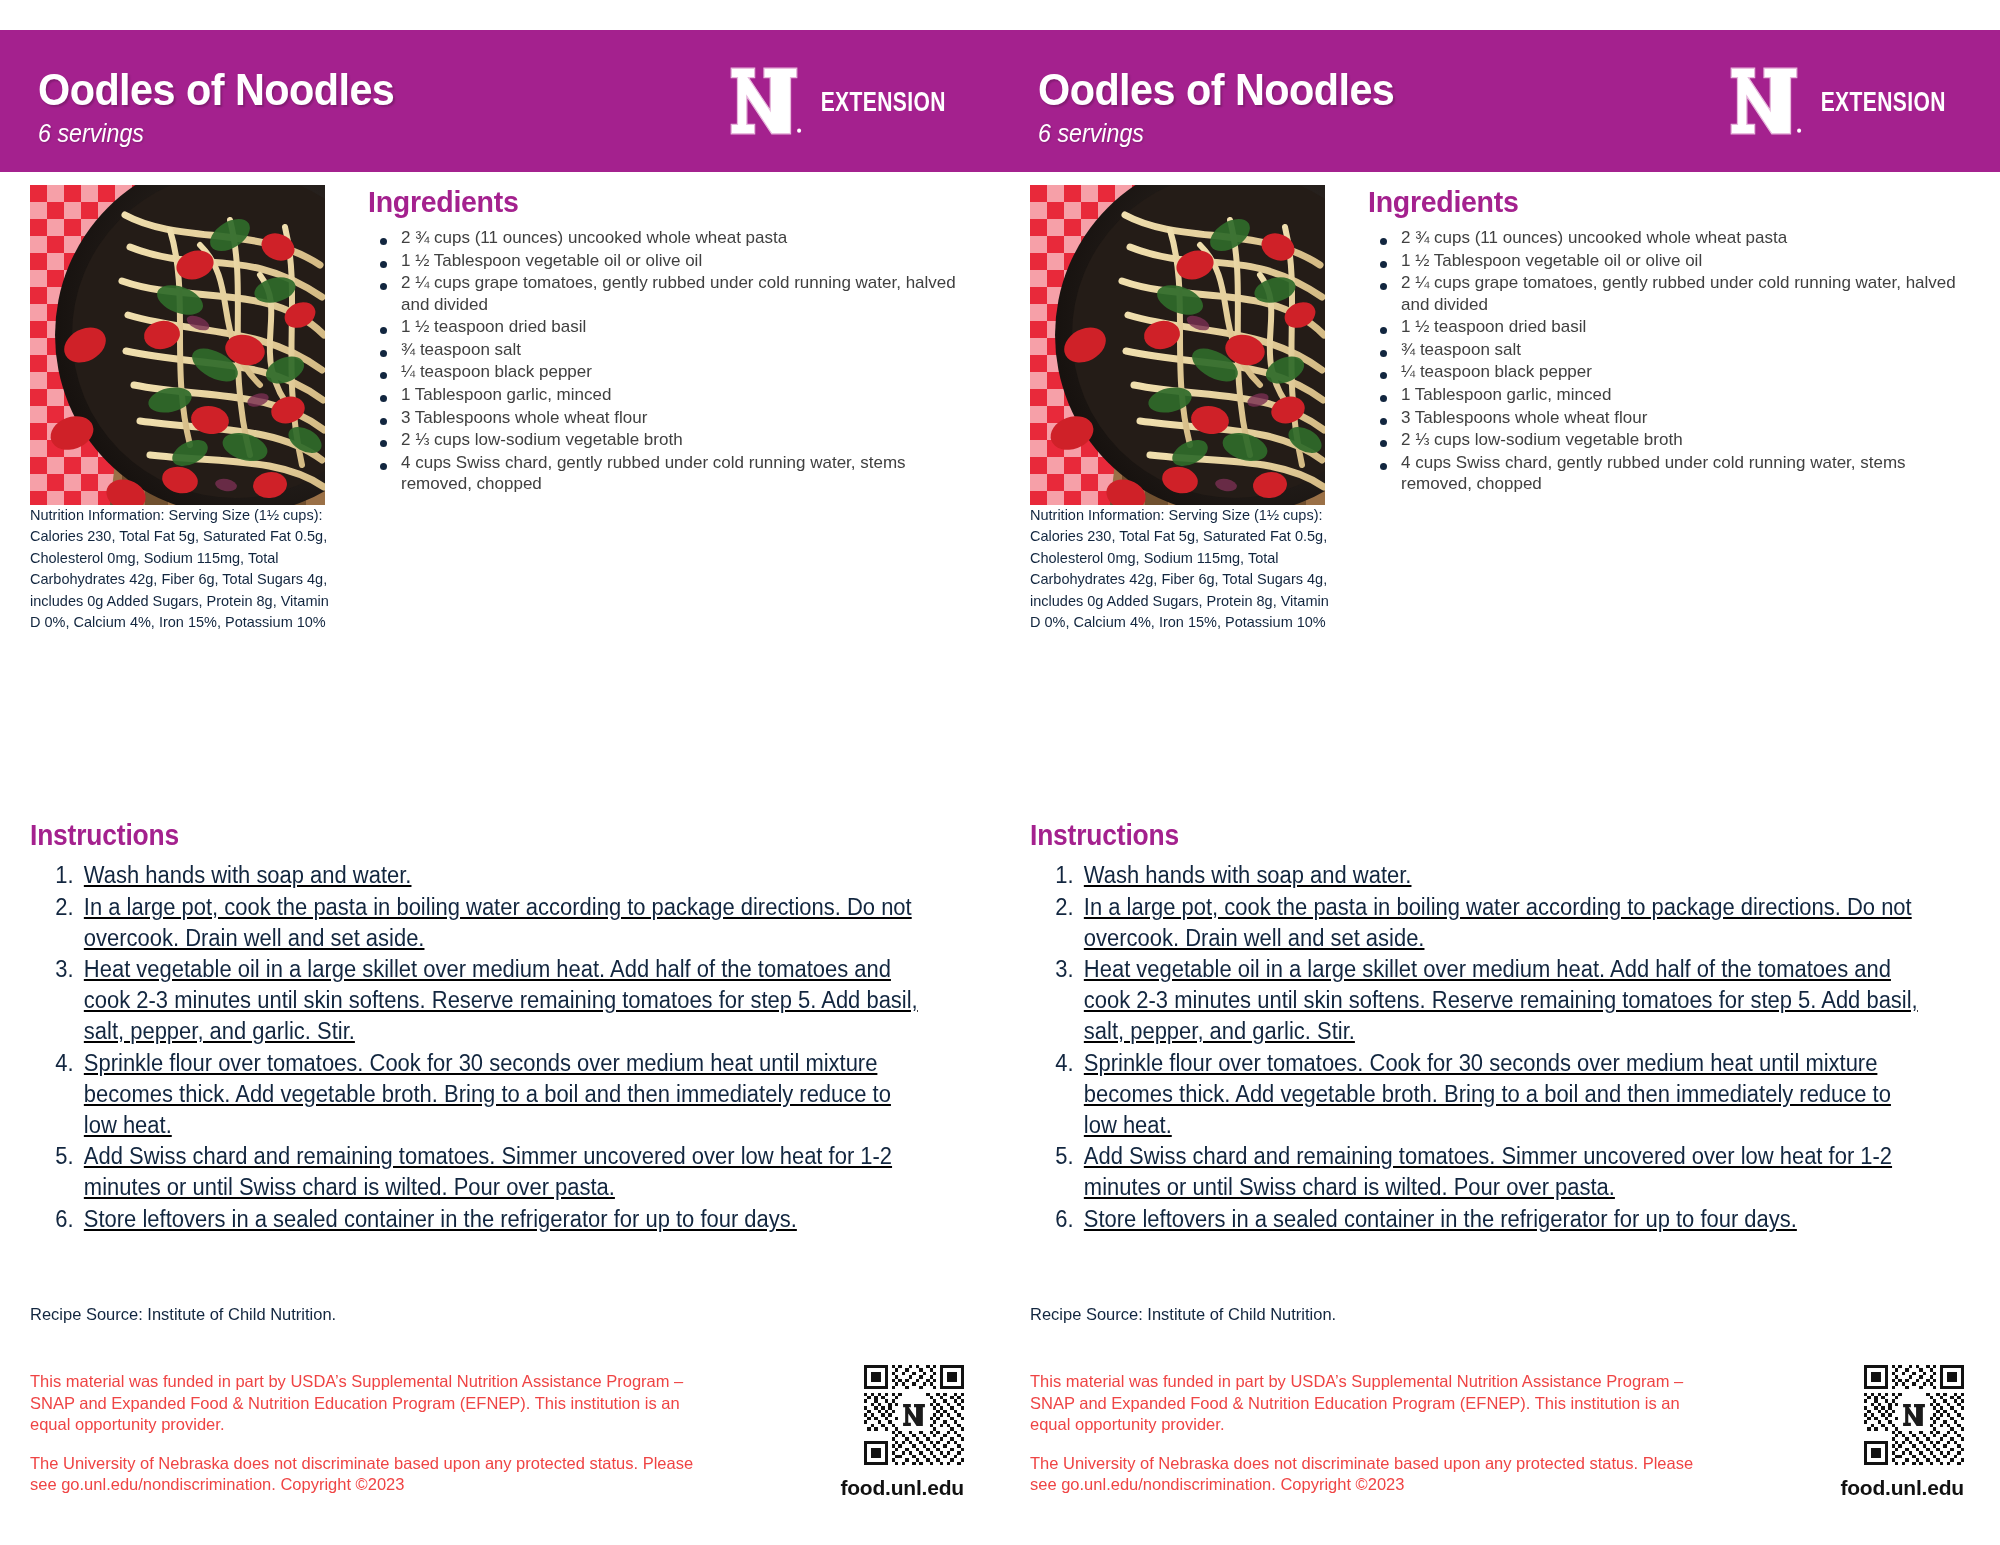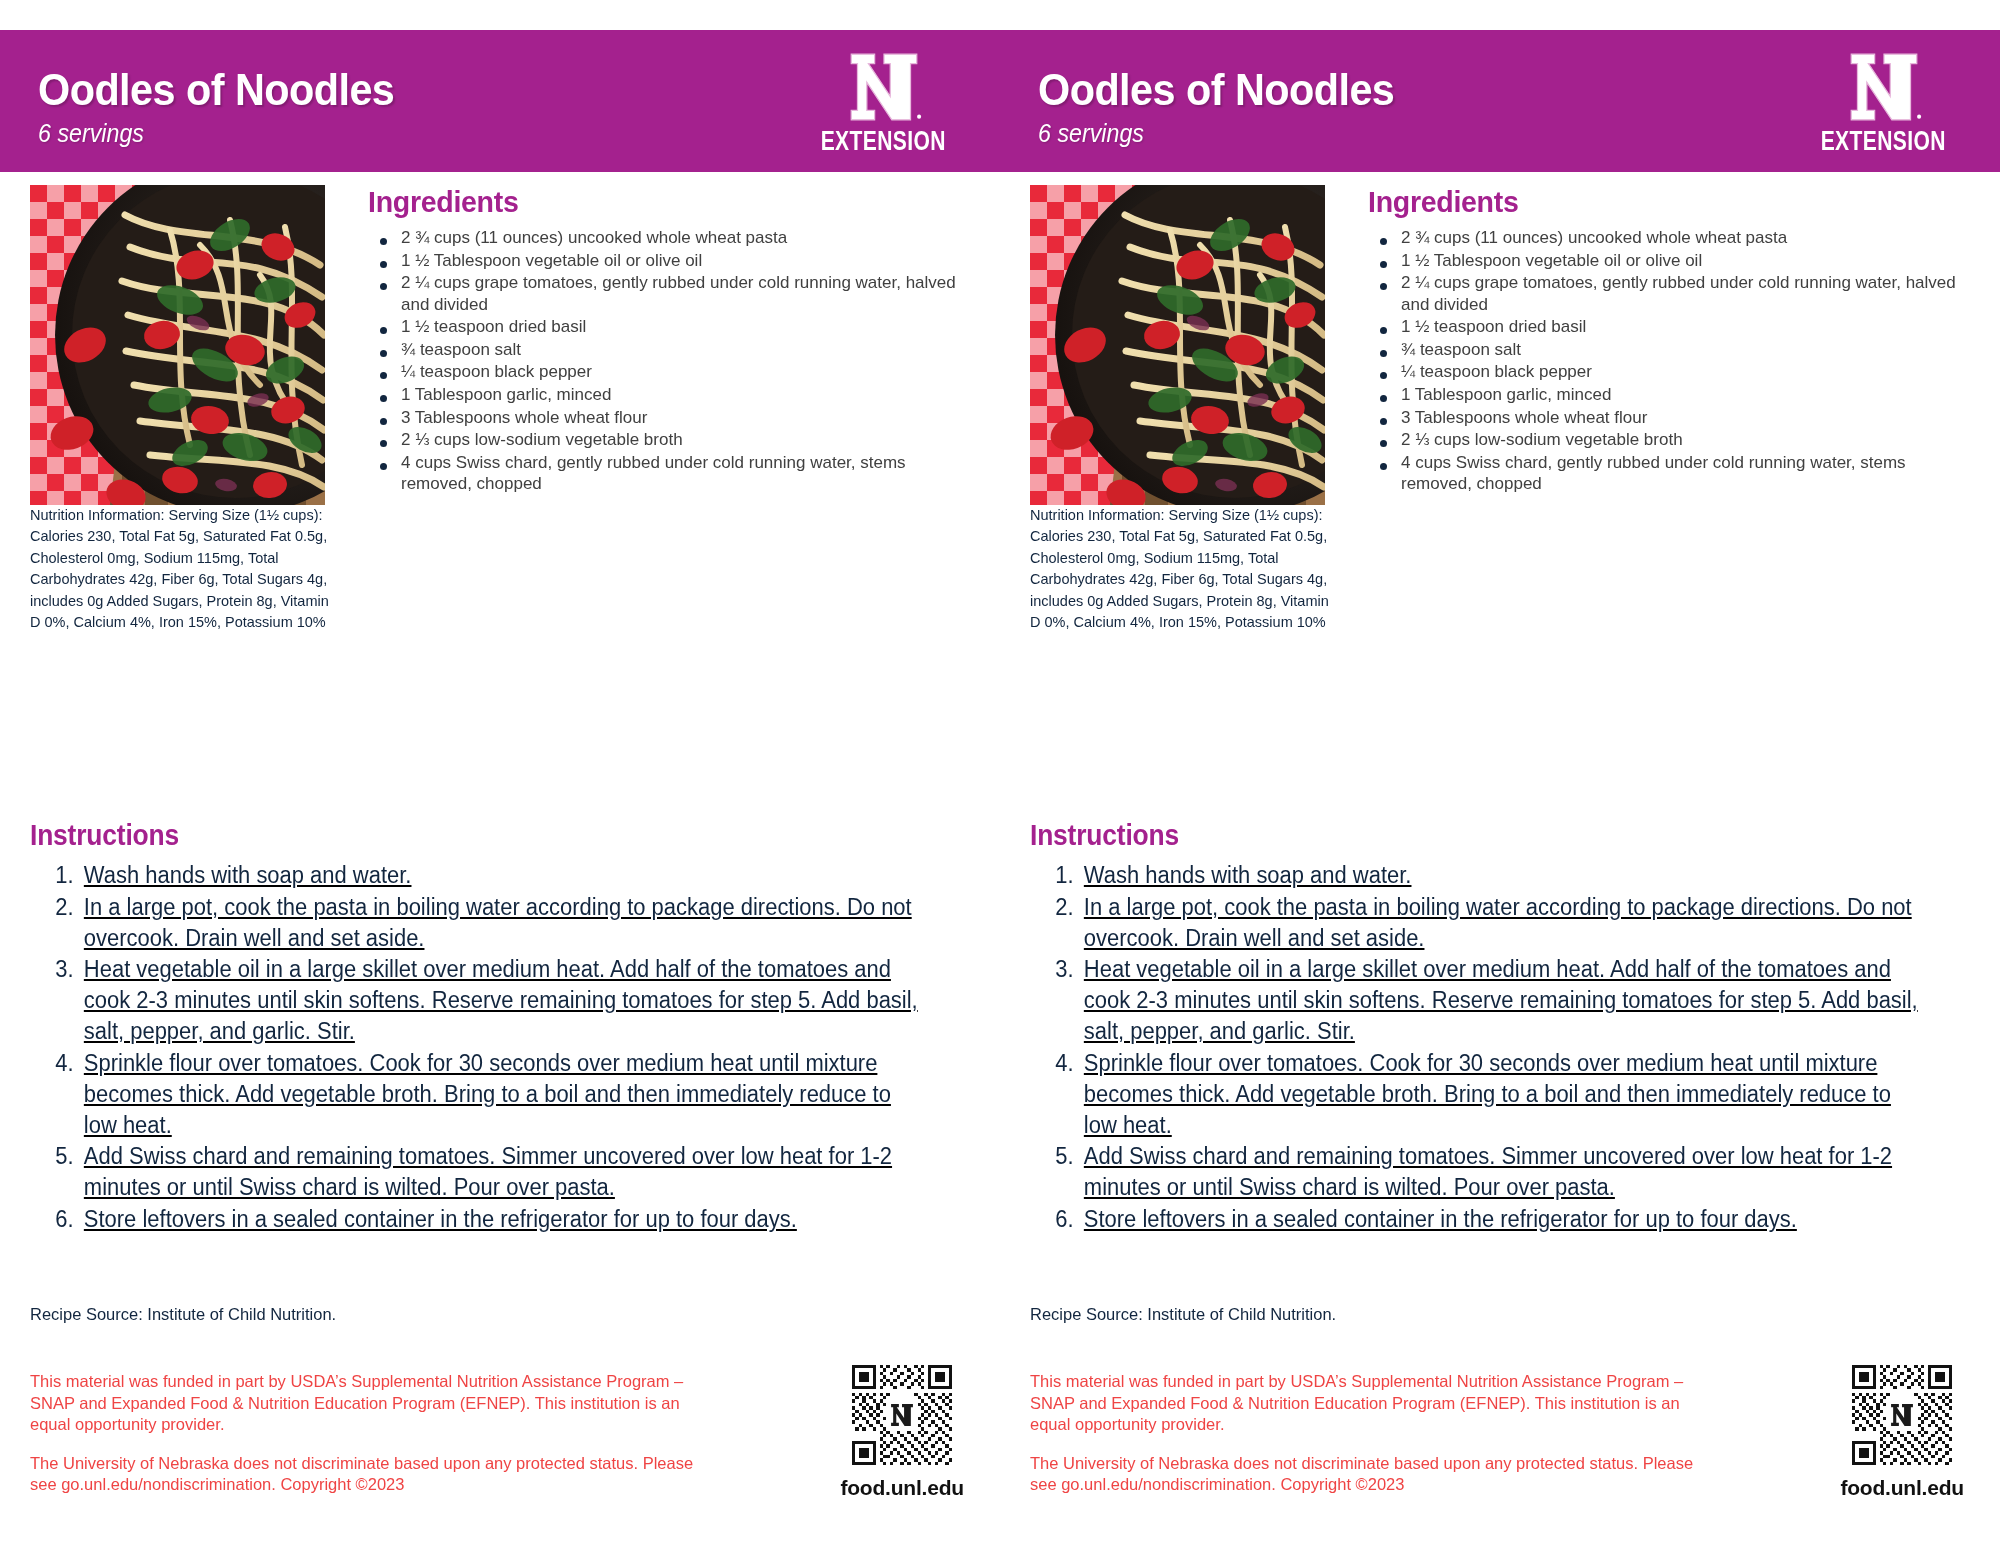--- a/index.html
+++ b/index.html
@@ -60,21 +60,21 @@
     font-style: italic;
     margin-top: 6px;
     transform: scaleX(0.93);
     transform-origin: left center;
     text-shadow: 1px 1px 2px rgba(0,0,0,0.18);
   }
 
   .logo-block {
     padding-right: 36px;
     display: flex;
-    flex-direction: column;
+    flex-direction: row;
     align-items: center;
     justify-content: center;
   }
   .logo-n {
     width: 78px;
     height: 78px;
     display: block;
   }
   .logo-word {
     color: #ffffff;
@@ -231,21 +231,21 @@
     line-height: 1.31;
     margin-bottom: 17px;
   }
   .footer-para:last-child { margin-bottom: 4px; }
 
   .qr-block {
     padding-right: 36px;
     padding-top: 10px;
     display: flex;
     flex-direction: column;
-    align-items: center;
+    align-items: flex-end;
   }
   .qr-wrap {
     position: relative;
     width: 100px;
     height: 100px;
     background: #ffffff;
   }
   .qr-wrap svg { display: block; }
   .qr-center-n {
     position: absolute;

